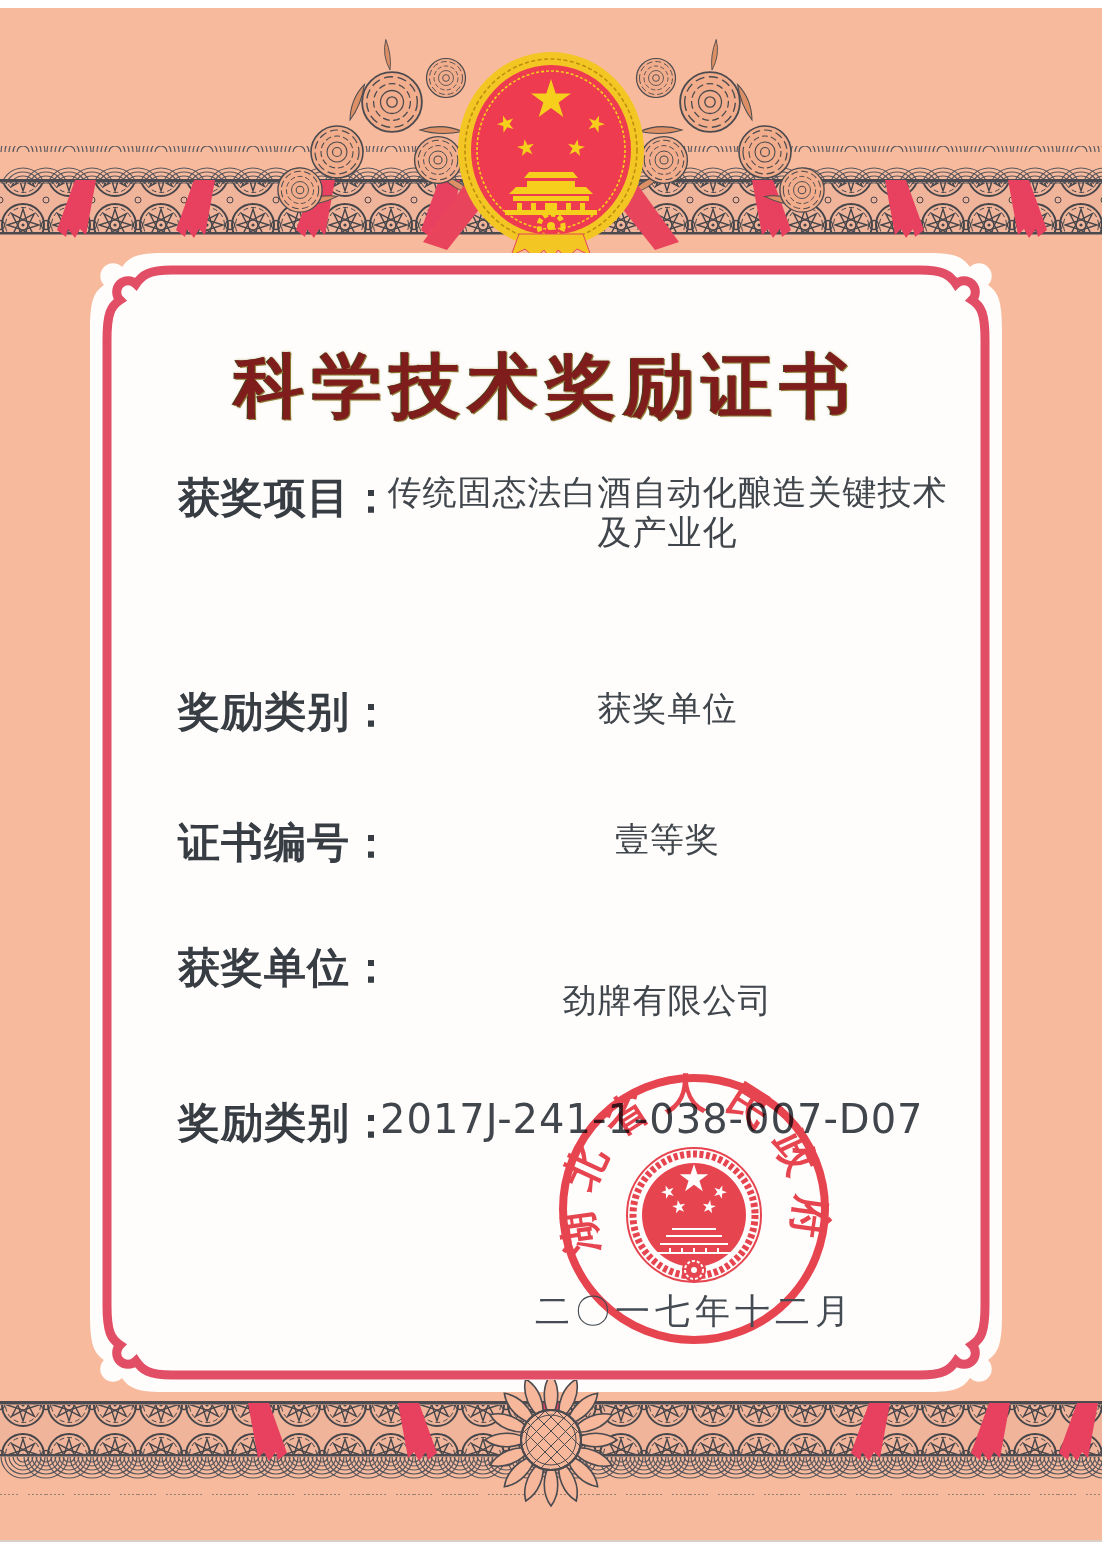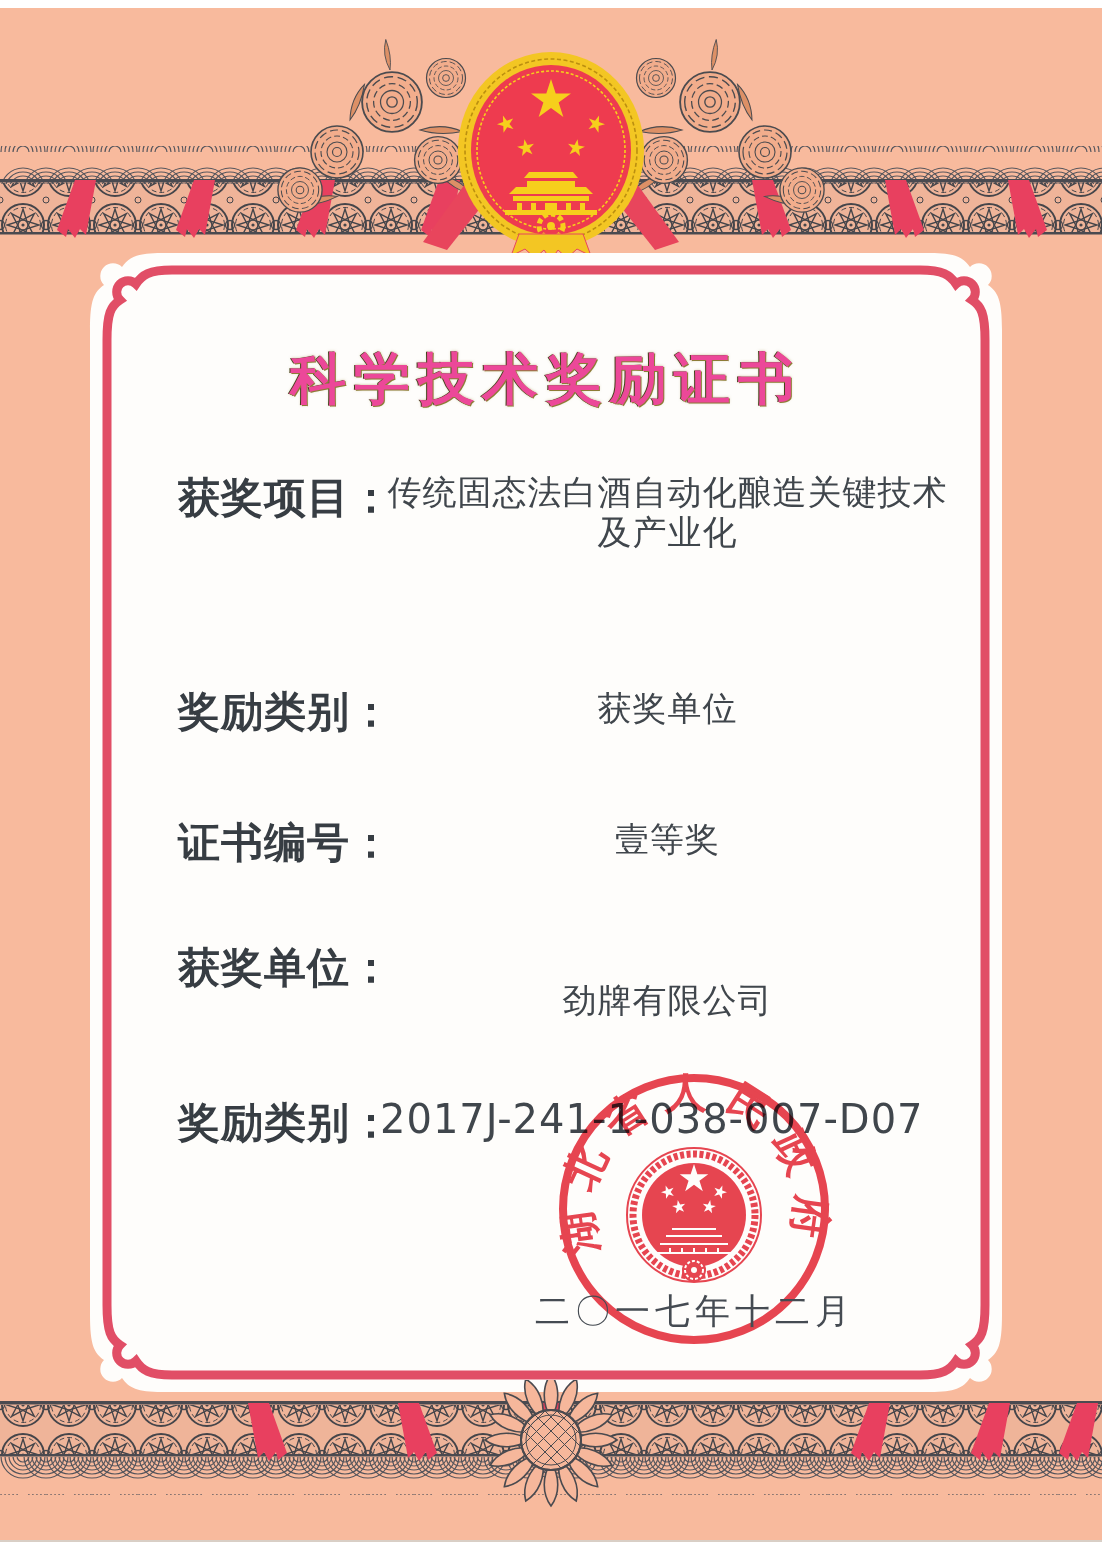--- a/index.html
+++ b/index.html
@@ -20,22 +20,22 @@
   }
   svg{display:block;}
   .decor{position:absolute;left:0;}
   .decor.top{top:0;}
   .decor.bottom{top:1380px;}
   .panel-svg{position:absolute;left:0;top:0;}
   .content{position:absolute;left:0;top:0;width:1102px;height:1558px;}
   .title{
     position:absolute;left:90px;top:348px;width:912px;
     text-align:center;
-    font-size:56px;font-weight:700;letter-spacing:8px;
-    color:#ec4899;
+    font-size:70px;font-weight:700;letter-spacing:8px;
+    color:#7f1d1d;
     text-shadow:1px 1px 0 #8d7c36, -1px 0 0 #45401c, 0 0 3px rgba(150,128,50,.55);
     line-height:1.1;
     white-space:nowrap;
   }
   .field-label{
     position:absolute;left:178px;
     font-size:42px;font-weight:700;color:#373d43;
     line-height:1;letter-spacing:1px;white-space:nowrap;
   }
   .field-value{

